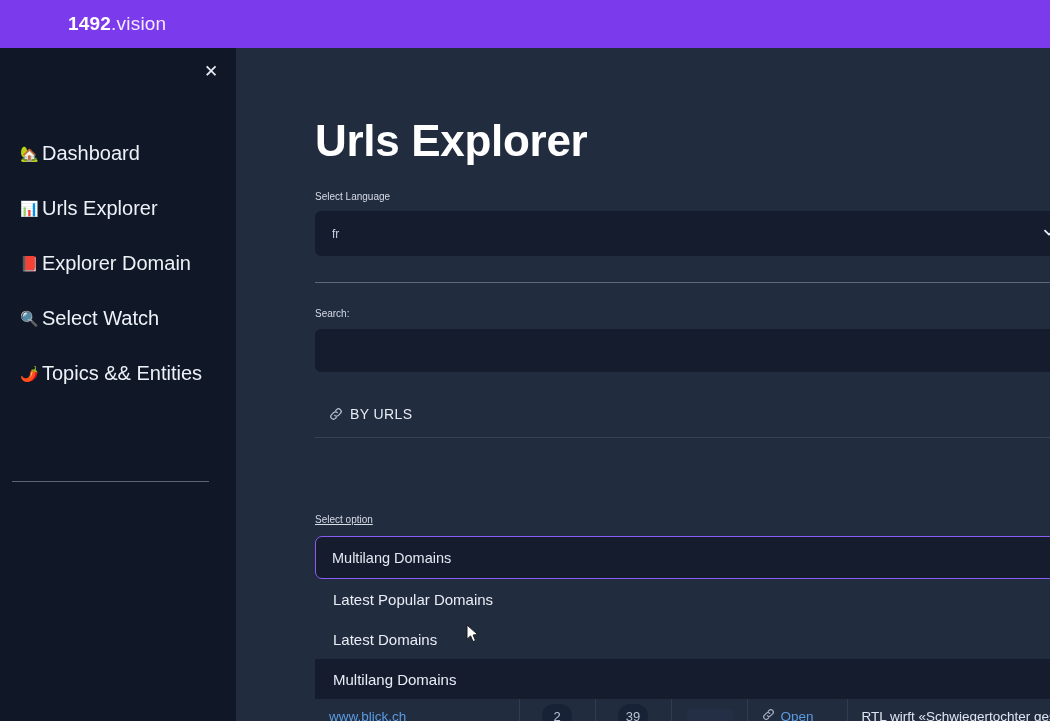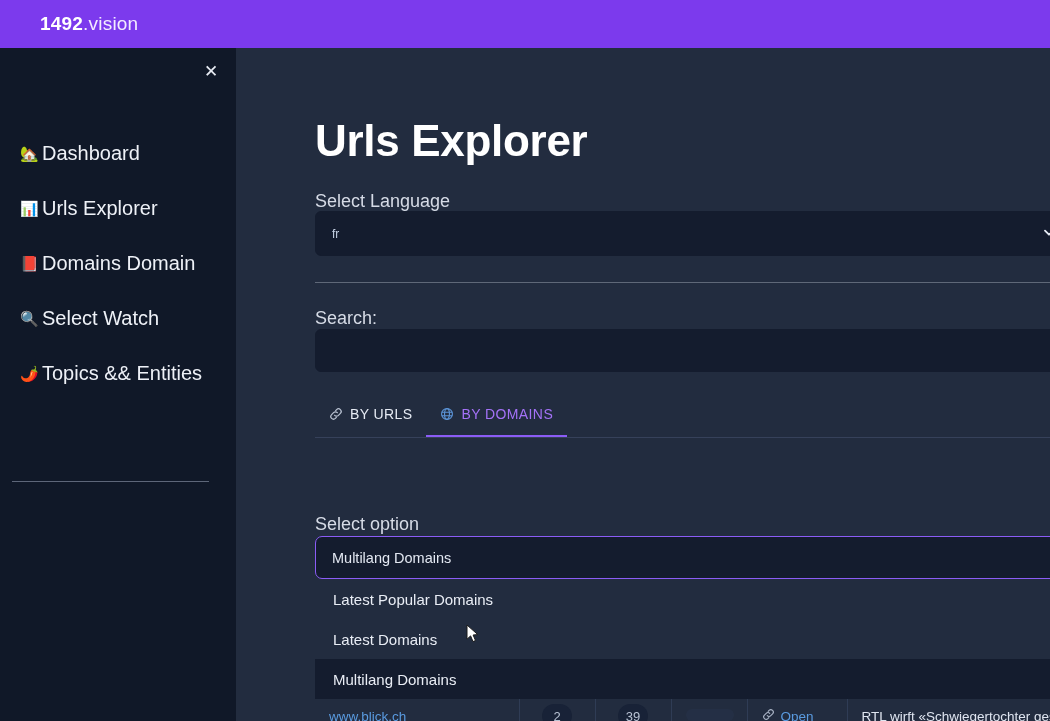--- a/index.html
+++ b/index.html
@@ -9,21 +9,21 @@
     overflow: hidden;
     background: #222c3f;
     font-family: "Liberation Sans", sans-serif;
   }
 
   
   #topbar {
     position: absolute; top: 0; left: 0;
     width: 1050px; height: 48px;
     background: #7c3aed;
-    display: flex; align-items: center;
+    display: flex; align-items: center; padding-left: 28px;
   }
   #brand {
     margin-left: 40px;
     font-size: 19px;
     color: #ffffff;
     letter-spacing: .2px;
     white-space: nowrap;
   }
   #brand .b-num { font-weight: bold; }
   #brand .b-suffix { font-weight: normal; color: #f3ecff; }
@@ -78,21 +78,21 @@
   #page-title {
     position: absolute; top: 68px; left: 79px;
     font-size: 44px; font-weight: bold;
     color: #ffffff;
     letter-spacing: -0.3px;
     white-space: nowrap;
   }
 
   .field-label {
     position: absolute;
-    font-size: 18px;
+    font-size: 10px;
     color: #d6dbe6;
     white-space: nowrap;
   }
 
   .dark-input {
     position: absolute;
     background: #141c2e;
     border: 1px solid #141c2e;
     border-radius: 6px;
     color: #c8d3e6;
@@ -157,21 +157,21 @@
     height: 3px;
     background: #8b5cf6;
   }
   #tabs-border {
     position: absolute; top: 389px; left: 79px;
     width: 760px; height: 1px;
     background: #36415a;
   }
 
   
-  #opt-label { top: 466px; left: 79px; }
+  #opt-label { top: 466px; left: 79px; text-decoration: underline; }
   #opt-box {
     top: 488px; left: 79px;
     width: 760px; height: 43px;
     background: #141c2e;
     border: 1px solid #8b5cf6;
     border-radius: 7px;
     color: #dfe5f0;
   }
   #opt-value { font-size: 14.5px; color: #e3e8f2; }
 
@@ -269,21 +269,21 @@
     <div class="nav-item">
       <span class="nav-emoji">🏡</span>
       <span class="nav-label">Dashboard</span>
     </div>
     <div class="nav-item">
       <span class="nav-emoji">📊</span>
       <span class="nav-label">Urls Explorer</span>
     </div>
     <div class="nav-item">
       <span class="nav-emoji">📕</span>
-      <span class="nav-label">Domains Domain</span>
+      <span class="nav-label">Explorer Domain</span>
     </div>
     <div class="nav-item">
       <span class="nav-emoji">🔍</span>
       <span class="nav-label">Select Watch</span>
     </div>
     <div class="nav-item">
       <span class="nav-emoji">🌶️</span>
       <span class="nav-label">Topics &amp;&amp; Entities</span>
     </div>
   </div>
@@ -312,30 +312,20 @@
 
   <div id="tabs">
     <div class="tab tab-inactive">
       <span class="tab-icon">
         <svg width="14" height="14" viewBox="0 0 16 16" fill="none" stroke-width="1.4" stroke-linecap="round">
           <path d="M6.5 9.5 a3 3 0 0 0 4.3 0 l2.2-2.2 a3 3 0 0 0-4.3-4.3 L7.6 4.1"></path>
           <path d="M9.5 6.5 a3 3 0 0 0-4.3 0 L3 8.7 a3 3 0 0 0 4.3 4.3 l1.1-1.1"></path>
         </svg>
       </span>
       <span>BY URLS</span>
-    </div>
-    <div class="tab tab-active">
-      <span class="tab-icon">
-        <svg width="14" height="14" viewBox="0 0 16 16" fill="none" stroke-width="1.3">
-          <circle cx="8" cy="8" r="6.2"></circle>
-          <ellipse cx="8" cy="8" rx="2.8" ry="6.2"></ellipse>
-          <path d="M1.9 6h12.2M1.9 10h12.2"></path>
-        </svg>
-      </span>
-      <span>BY DOMAINS</span>
     </div>
   </div>
   <div id="tabs-border"></div>
 
   <div class="field-label" id="opt-label">Select option</div>
   <div class="dark-input" id="opt-box">
     <span id="opt-value">Multilang Domains</span>
   </div>
 
   <div id="table-wrap">

